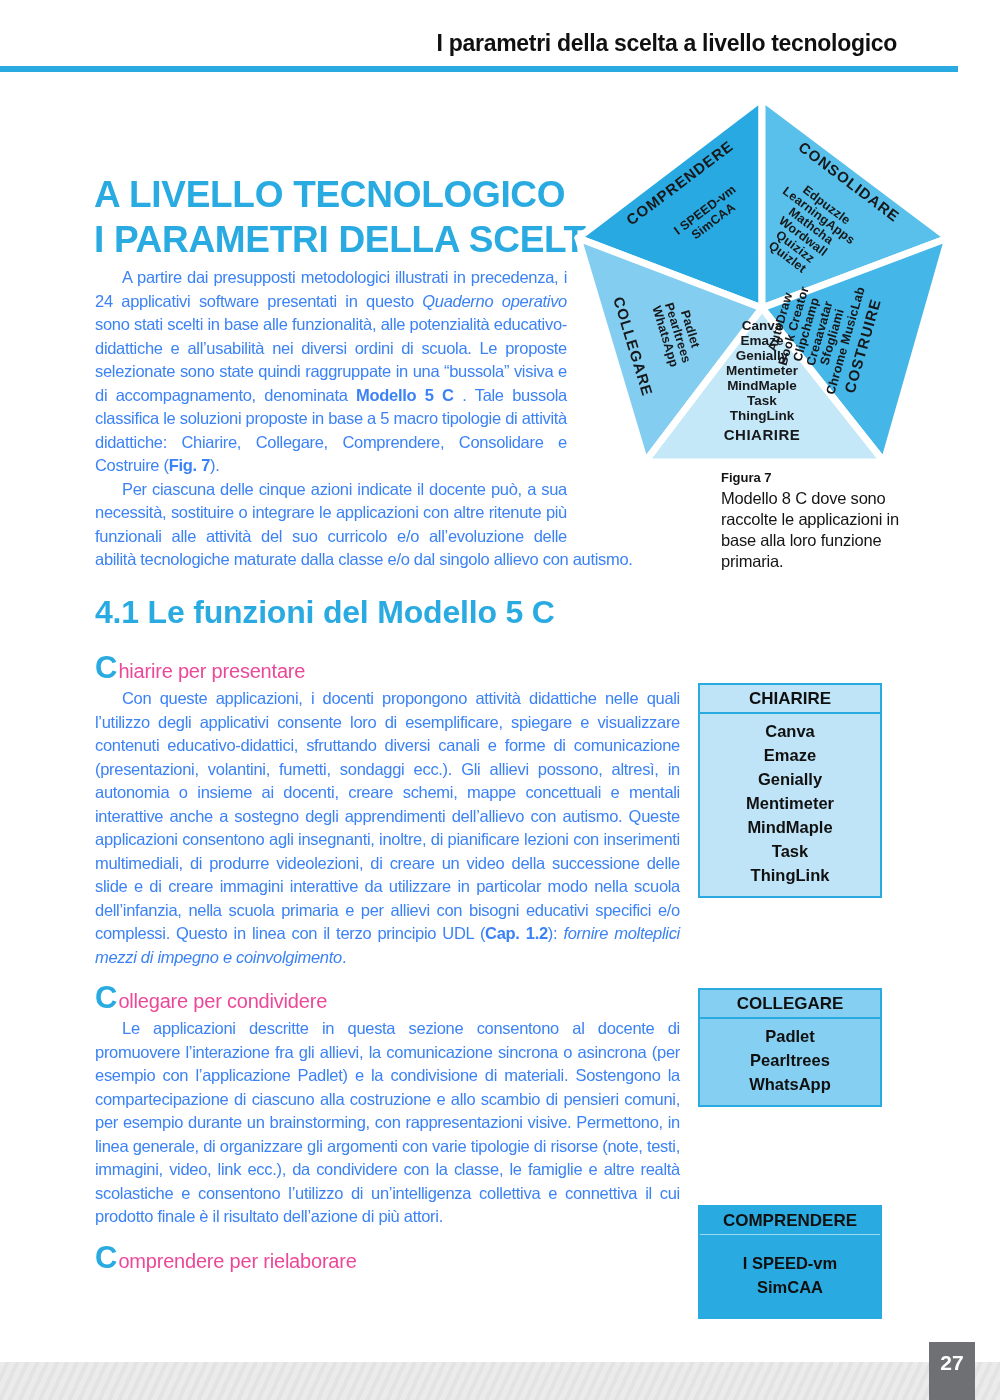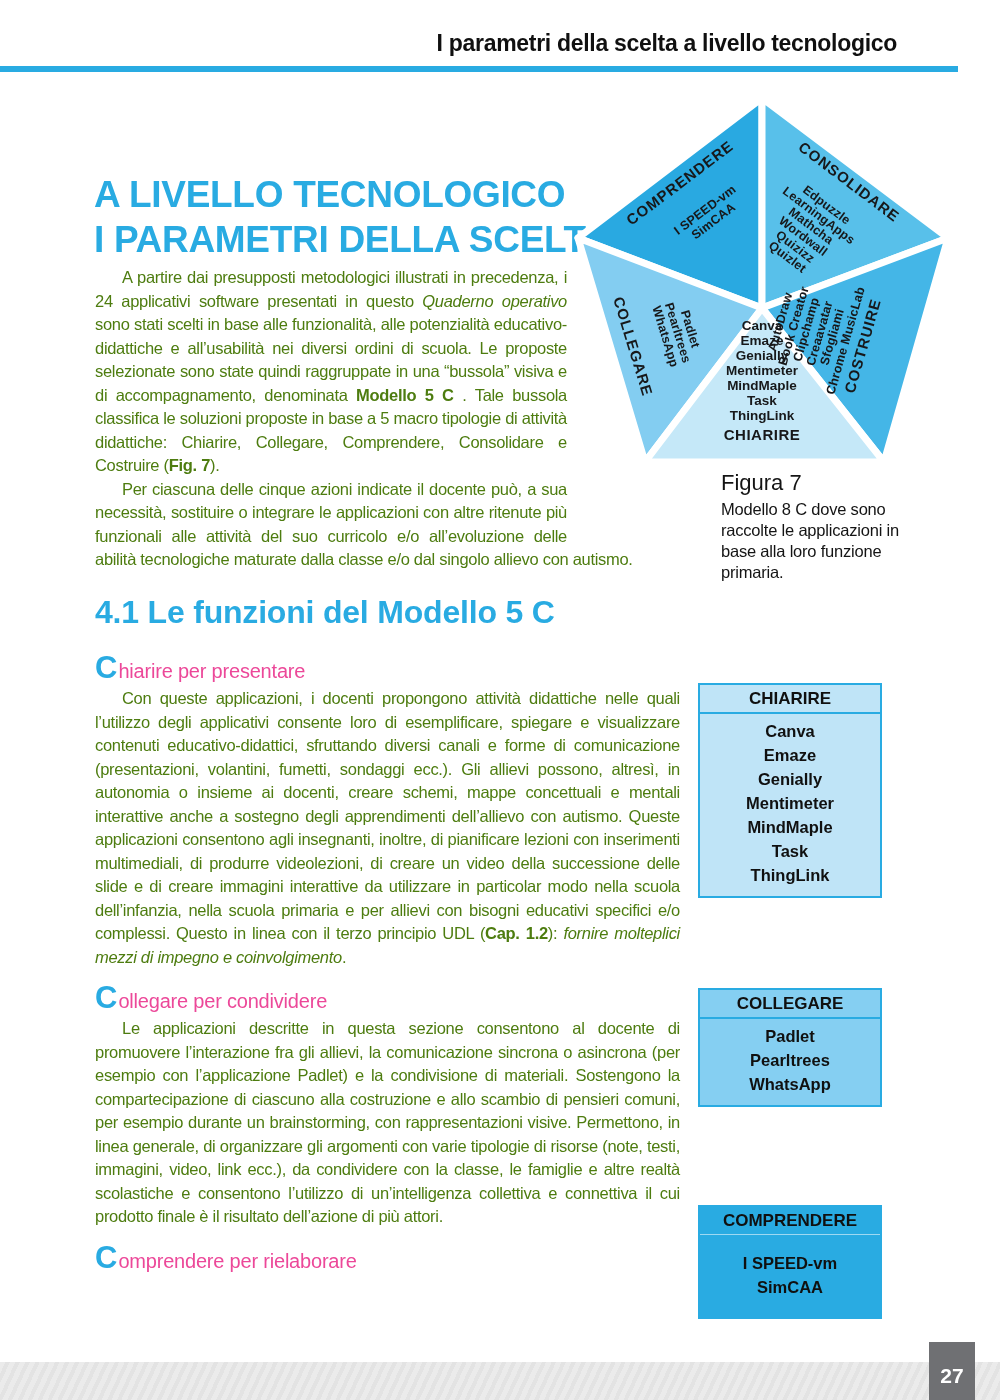--- a/index.html
+++ b/index.html
@@ -22,36 +22,36 @@
   .chapter-title {
     position:absolute; left:94px; top:172px; font-size:37px; font-weight:bold;
     color:#29abe2; line-height:45px; letter-spacing:-0.3px;
   }
 
   
   .intro { position:absolute; left:95px; top:266px; width:585px; }
   .fig-spacer { float:right; width:113px; height:266px; }
   .para {
     margin:0; font-size:16.5px; line-height:23.5px; text-align:justify;
-    letter-spacing:-0.3px; color:#4d7c0f;
+    letter-spacing:-0.3px; color:#3b82f6;
   }
   .para.indent { text-indent:27px; }
   .i { font-style:italic; }
   .b { font-weight:bold; }
 
   
   .pentagon { position:absolute; left:568px; top:90px; width:388px; height:388px; }
   .dlabel { font-family:"Liberation Sans",sans-serif; font-weight:bold; font-size:15px; letter-spacing:1px; fill:#17181a; text-anchor:middle; }
   .dapp   { font-family:"Liberation Sans",sans-serif; font-weight:bold; font-size:12.5px; fill:#17181a; text-anchor:middle; letter-spacing:0.2px; }
   .dapp-c { font-family:"Liberation Sans",sans-serif; font-weight:bold; font-size:13.5px; fill:#17181a; text-anchor:middle; }
   .dlabel-c{ font-family:"Liberation Sans",sans-serif; font-weight:bold; font-size:15px; letter-spacing:0.5px; fill:#17181a; text-anchor:middle; }
 
   
   .fig-caption { position:absolute; left:721px; top:470px; width:190px; }
-  .fig-label { font-size:22px; font-weight:normal; margin-bottom:3px; }
+  .fig-label { font-size:13px; font-weight:bold; margin-bottom:3px; }
   .fig-text  { font-size:16.5px; line-height:21px; letter-spacing:-0.2px; }
 
   
   .main-col { position:absolute; left:95px; top:594px; width:585px; }
   .sec-title { margin:0 0 24px 0; font-size:32px; font-weight:bold; color:#29abe2; letter-spacing:-0.2px; }
   .h3 { display:flex; align-items:baseline; margin:0 0 4px 0; }
   .h3init { font-size:31px; line-height:26px; font-weight:bold; color:#29abe2; margin-right:1px; }
   .h3rest { font-size:20px; font-weight:normal; color:#ec4899; letter-spacing:-0.2px; }
   .main-col .para { margin-bottom:16px; }
 
@@ -70,21 +70,21 @@
   .box-comprendere .appbox-items { padding:16px 0 18px; }
 
   
   .footer-bar {
     position:absolute; left:0; bottom:0; width:1000px; height:38px;
     background:repeating-linear-gradient(115deg, #ebebeb 0 5px, #e3e3e3 5px 9px);
   }
   .page-tab {
     position:absolute; right:25px; bottom:0; width:46px; height:58px;
     background:#6f7073; color:#ffffff; font-size:21px; font-weight:bold;
-    text-align:center; padding-top:22px; box-sizing:border-box;
+    text-align:center; padding-top:9px; box-sizing:border-box;
   }
 </style>
 </head>
 <body>
 
 <div class="page">
 
   <div class="running-head">I parametri della scelta a livello tecnologico</div>
   <div class="head-rule"></div>
 

